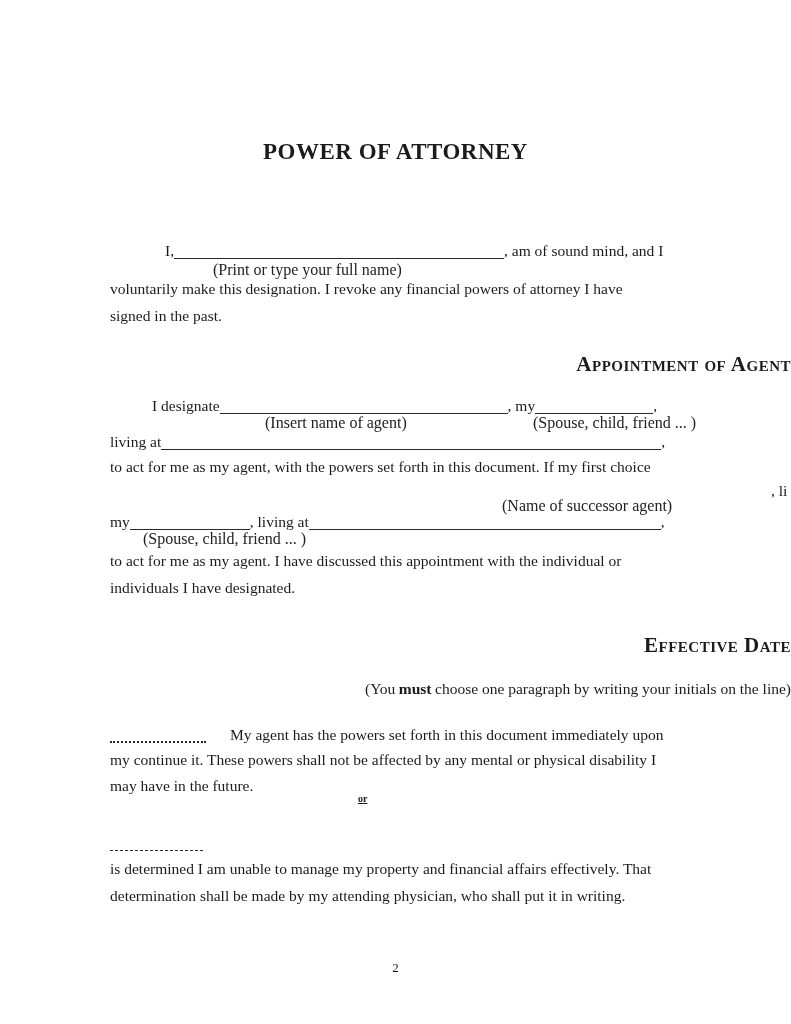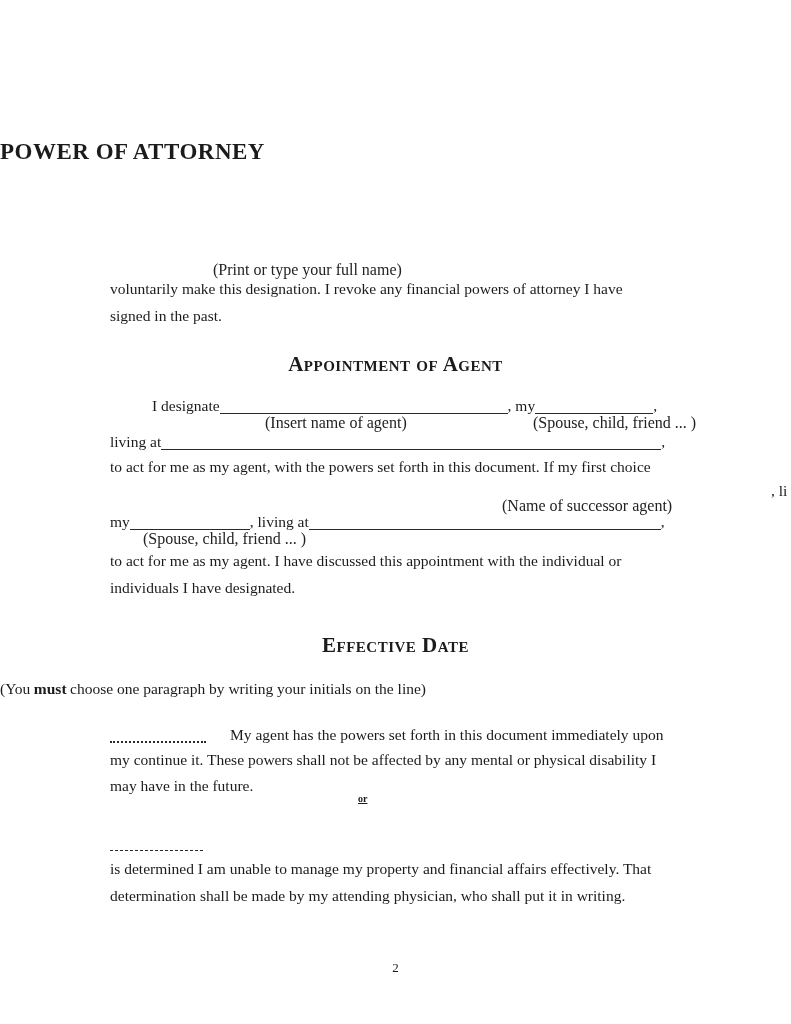--- a/index.html
+++ b/index.html
@@ -7,49 +7,52 @@
     position:relative;
     width:791px;height:1024px;
     background:#ffffff;
     overflow:hidden;
     font-family:"Liberation Serif","DejaVu Serif",serif;
     color:#1b1b1b;
   }
   .line{position:absolute;font-size:15.5px;line-height:19px;white-space:nowrap;}
   .doc-title{
     position:absolute;left:0;top:139px;width:100%;
-    font-size:23px;font-weight:bold;letter-spacing:0.5px;
+    text-align:center;font-size:23px;font-weight:bold;letter-spacing:0.5px;
   }
   .section-heading{
-    position:absolute;left:0;width:100%;text-align:center;
+    position:absolute;left:0;width:100%;text-align:right;
     font-size:21px;font-weight:bold;font-variant:small-caps;letter-spacing:0.5px;
   }
   .hint{position:absolute;font-size:16px;white-space:nowrap;color:#222;}
   .blank{
     display:inline-block;height:13px;vertical-align:-3px;
     border-bottom:1px solid #2a2a2a;
   }
   .blank.dotted{border-bottom:2px dotted #2a2a2a;height:12px;}
   .blank.dashed{border-bottom:1.5px dashed #2a2a2a;height:12px;}
   .bold{font-weight:bold;margin:0 3.5px;}
   .or-divider{
     position:absolute;font-size:10px;font-weight:bold;
     text-decoration:underline;
   }
   .spacer{display:inline-block;width:24px;}
-  .centered{left:0;width:100%;text-align:left;}
+  .centered{left:0;width:100%;text-align:right;}
   .footer-num{position:absolute;left:0;top:960px;width:100%;text-align:center;font-size:13px;}
 </style>
 </head>
 <body>
 
 <div class="page">
 
   <div class="doc-title">POWER OF ATTORNEY</div>
 
+  <div class="line" style="left:165px;top:241px;">
+    <span>I,</span><span class="blank" style="width:330px;"></span><span>, am of sound mind, and I</span>
+  </div>
   <div class="hint" style="left:213px;top:261px;">(Print or type your full name)</div>
   <div class="line" style="left:110px;top:279px;">voluntarily make this designation. I revoke any financial powers of attorney I have</div>
   <div class="line" style="left:110px;top:306px;">signed in the past.</div>
 
   <div class="section-heading" style="top:352px;">Appointment of Agent</div>
 
   <div class="line" style="left:152px;top:396px;">
     <span>I designate</span><span class="blank" style="width:288px;"></span><span>, my</span><span class="blank" style="width:118px;"></span><span>,</span>
   </div>
   <div class="hint" style="left:265px;top:414px;">(Insert name of agent)</div>

